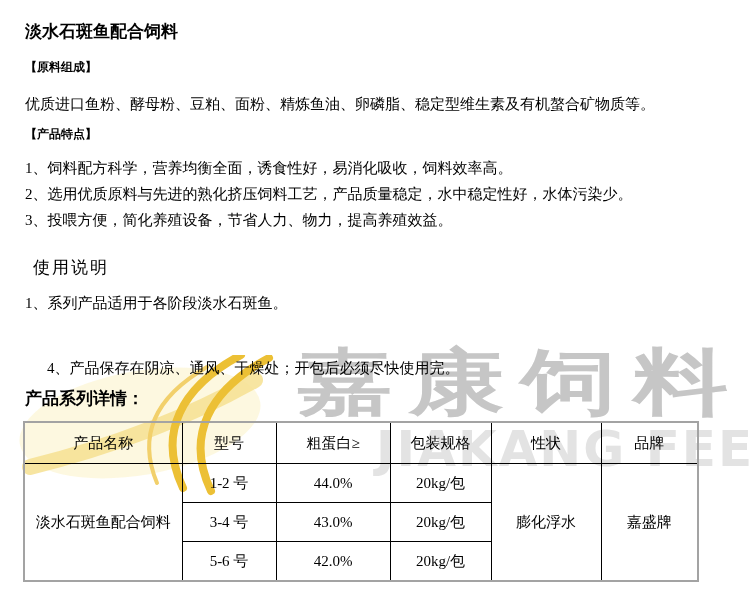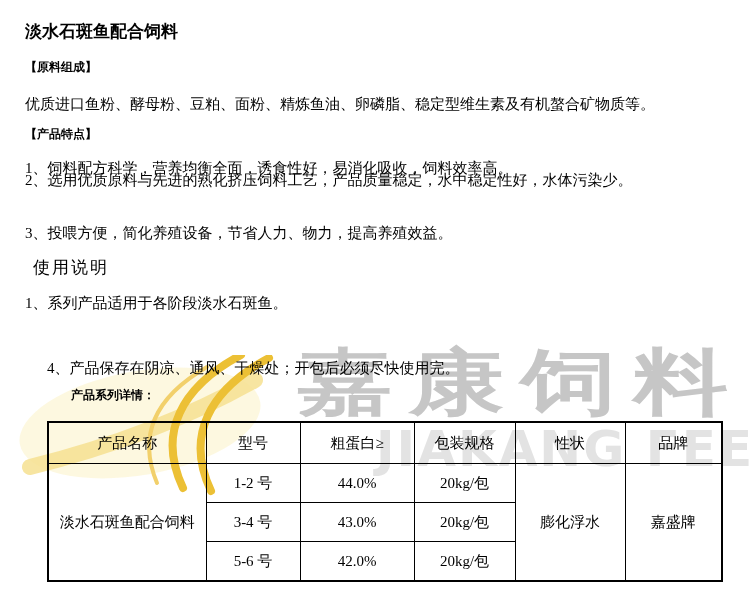--- a/index.html
+++ b/index.html
@@ -32,38 +32,37 @@
   .logo-svg { position:absolute; left:15px; top:355px; }
 
   
   .content { position:absolute; inset:0; z-index:1; }
   .doc-title   { left:25px; top:20px;  font-size:17px; font-weight:bold; }
   .h-bracket   { font-size:12px; font-weight:bold; }
   .h-ingredients { left:25px; top:59px; }
   .p-ingredients { left:25px; top:95px;  font-size:15px; }
   .h-features  { left:25px; top:126px; }
   .feat-1 { left:25px; top:159px; font-size:15px; }
-  .feat-2 { left:25px; top:171px; font-size:15px; }
-  .feat-3 { left:25px; top:224px; font-size:15px; }
+  .feat-2 { left:25px; top:185px; font-size:15px; }
+  .feat-3 { left:25px; top:211px; font-size:15px; }
   .h-usage  { left:33px; top:256px; font-size:17px; letter-spacing:2px; }
   .use-1 { left:25px; top:294px; font-size:15px; }
   .use-2 { left:25px; top:316px; font-size:15px; }
   .use-3 { left:25px; top:338px; font-size:15px; }
   .use-4 { left:25px; top:359px; font-size:15px;margin-left:22px; }
-  .h-series { left:25px; top:387px; font-size:12px; font-weight:bold;margin-left:46px; }
+  .h-series { left:25px; top:387px; font-size:17px; font-weight:bold; }
 
   
   table.series {
     position:absolute; left:23px; top:421px;
     border-collapse:collapse;
-    border:2px solid #000000;
+    border:2px solid #a3a3a3;
     background:transparent;
     table-layout:fixed;
     font-size:15px;
-    margin-left:24px;
   }
   table.series td {
     border:1px solid #000;
     text-align:center; vertical-align:middle;
     padding:0; background:transparent;
   }
   tr.hdr td { height:40px; }
   tr.r td   { height:38px; }
 </style>
 </head>

